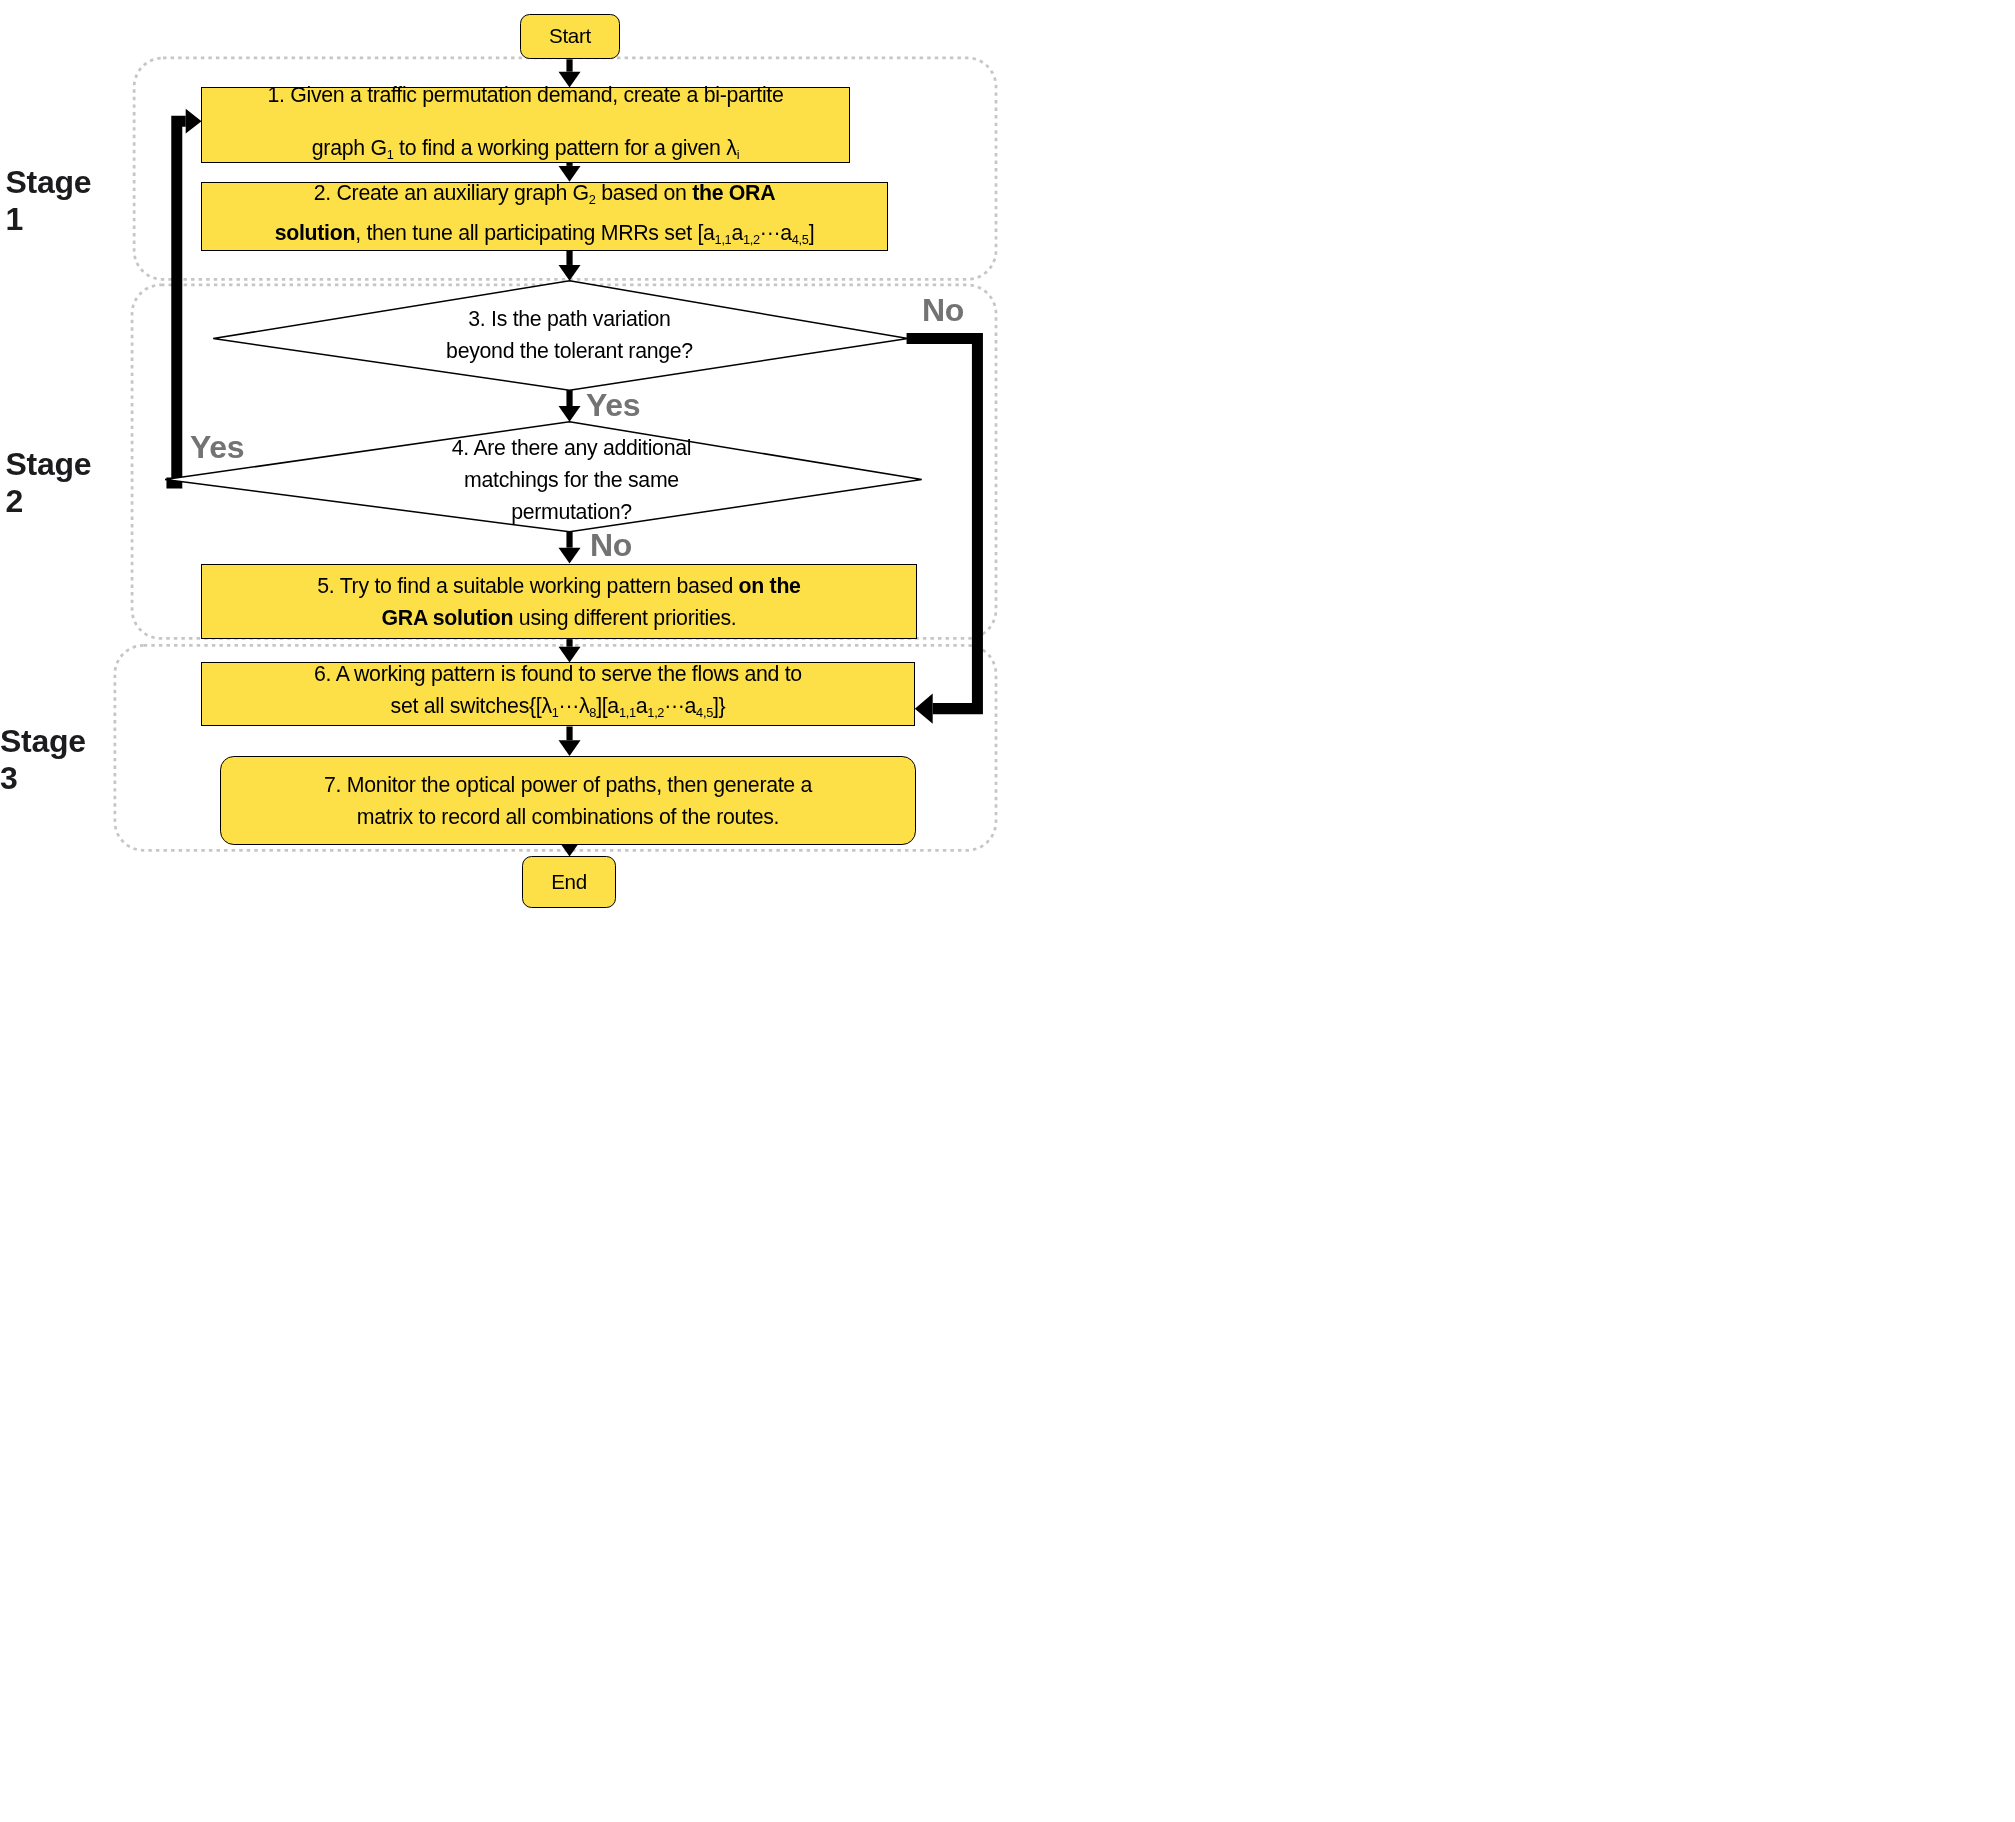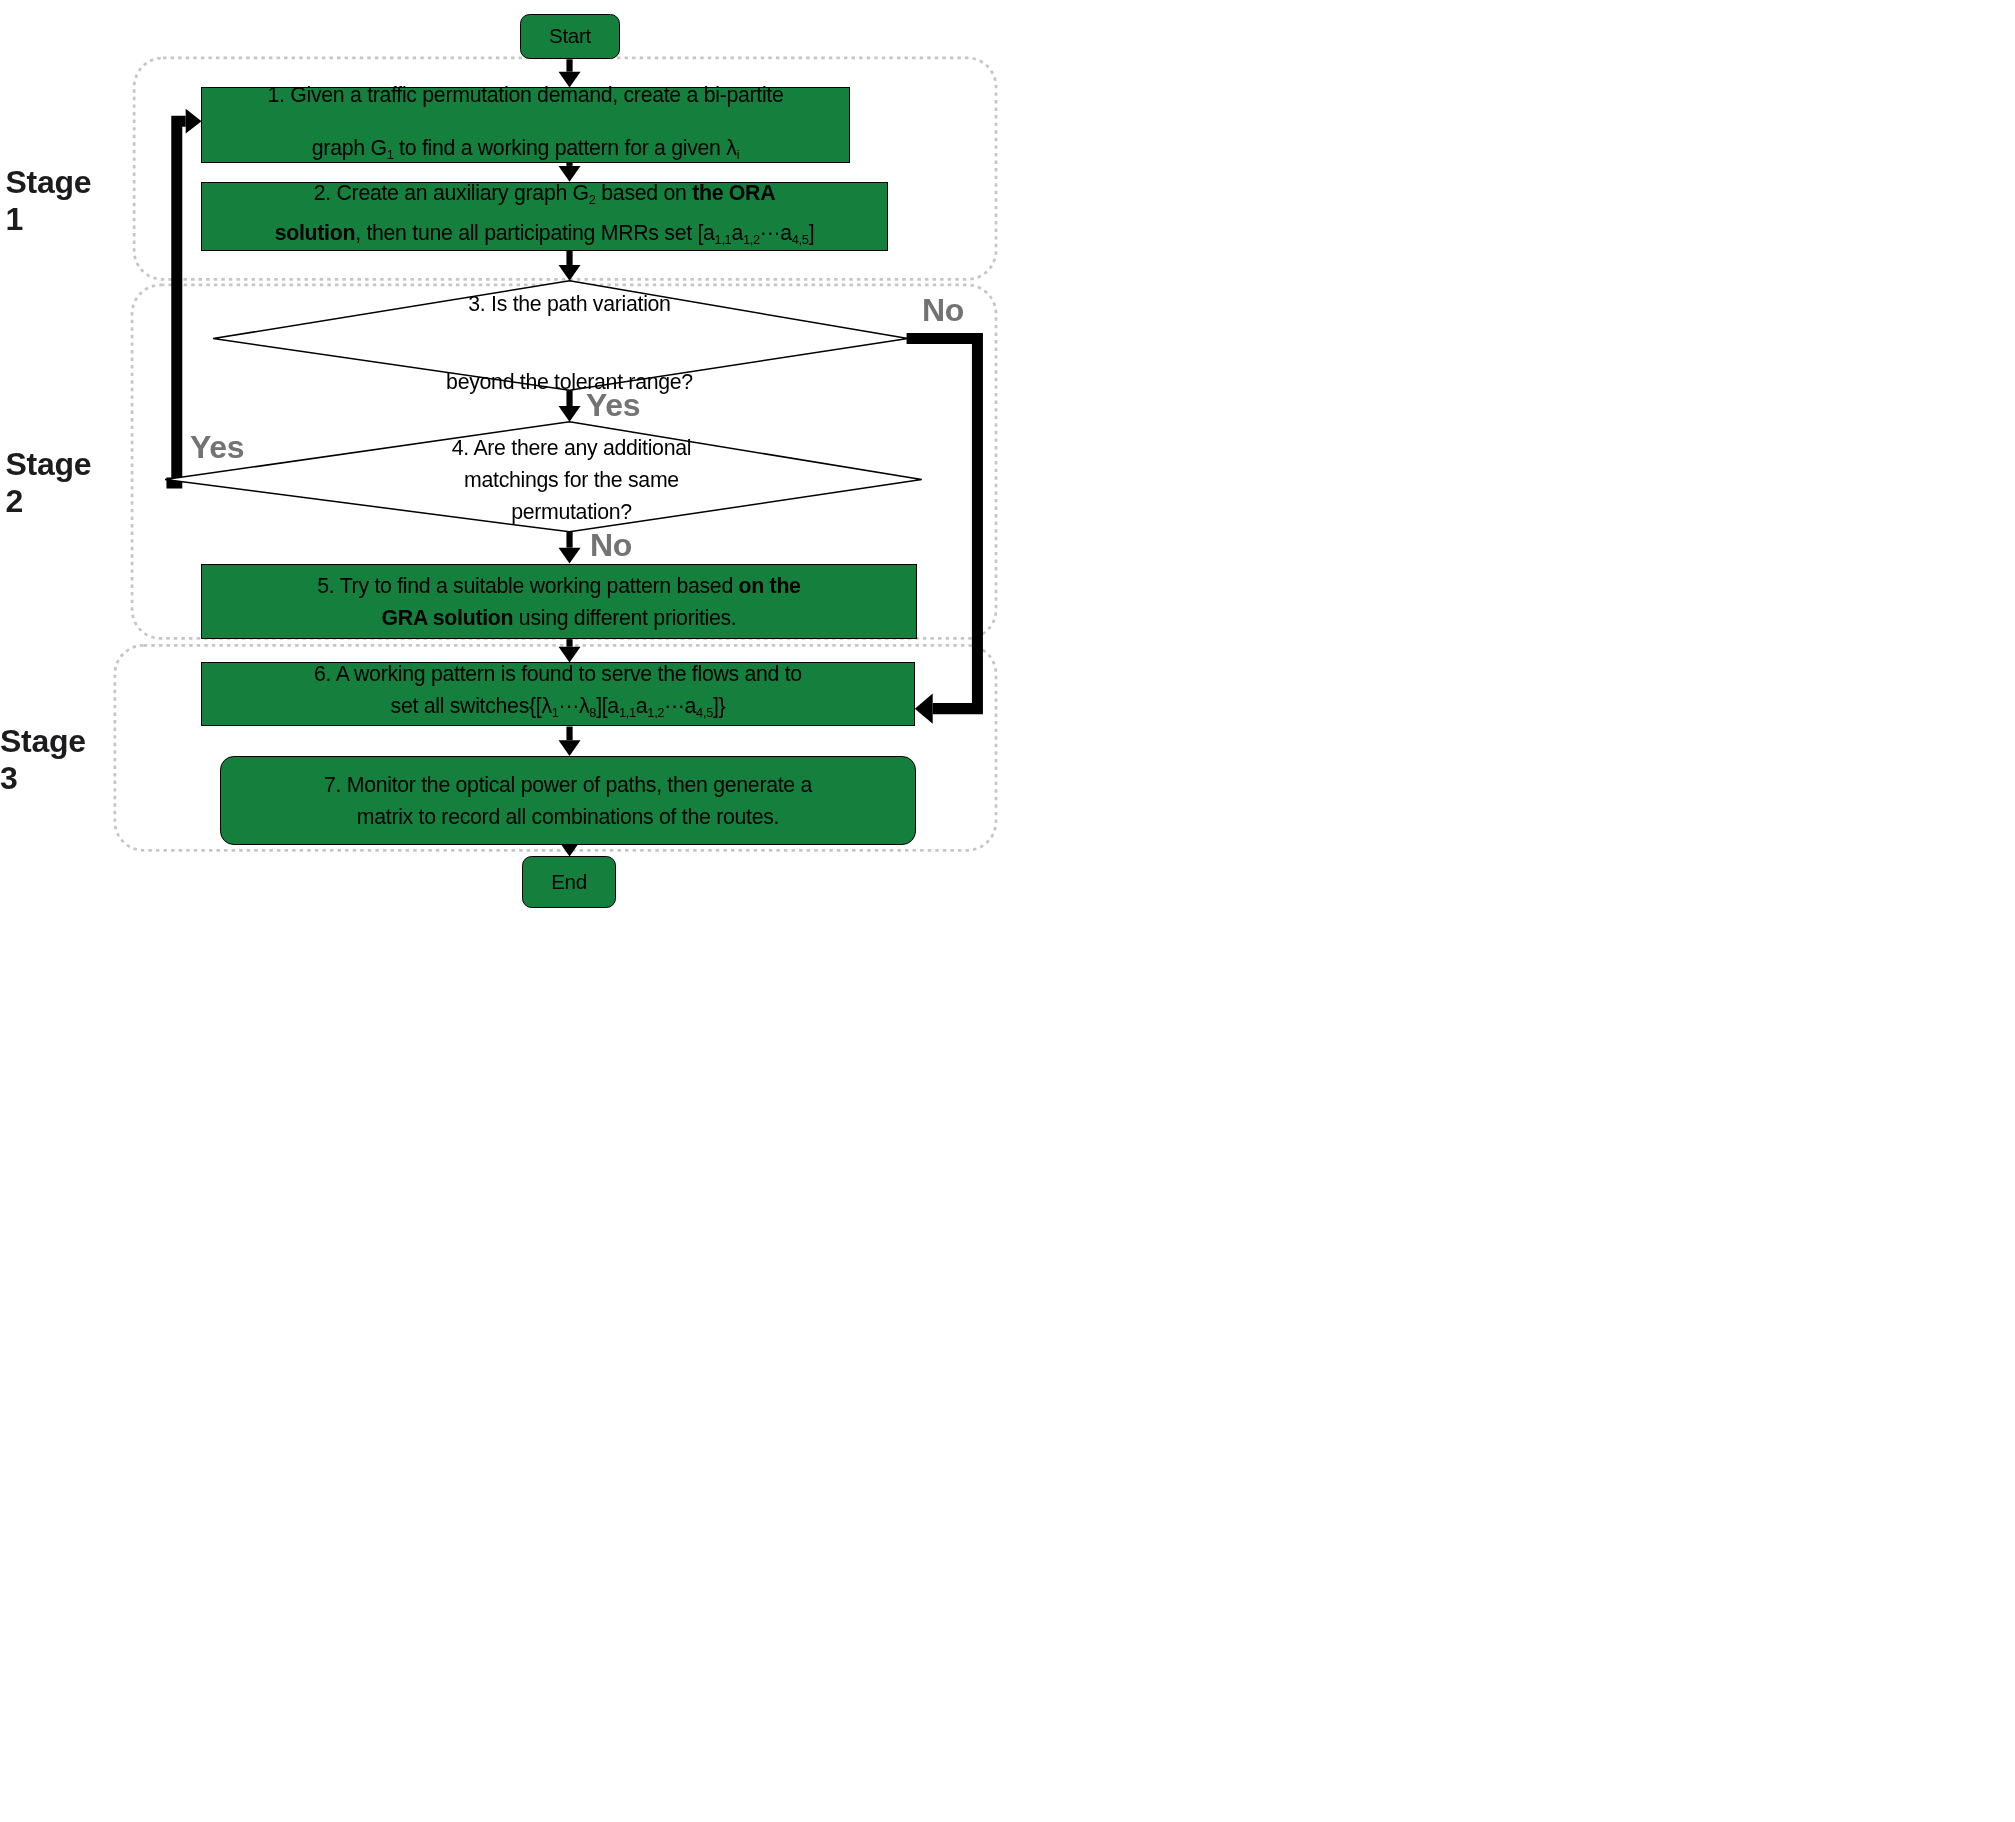--- a/index.html
+++ b/index.html
@@ -8,21 +8,21 @@
     font-family:"Liberation Sans",sans-serif;color:#000;overflow:hidden;
   }
   .layer{position:absolute;left:0;top:0;width:1007px;height:911px;}
   .stage{fill:none;stroke:#c6c6c6;stroke-width:4;stroke-dasharray:5 6;}
   .diamond{fill:#ffffff;stroke:#000;stroke-width:2.2;}
   .stem{stroke:#000;stroke-width:9;fill:none;}
   .thick{stroke:#000;stroke-width:16;fill:none;}
   .head{fill:#000;stroke:none;}
   .node{
     position:absolute;display:flex;flex-direction:column;justify-content:center;align-items:center;
-    background:#15803d;border:1.4px solid #000;box-sizing:border-box;text-align:center;
+    background:#fde047;border:1.4px solid #000;box-sizing:border-box;text-align:center;
   }
   .ln{white-space:nowrap;font-size:21.3px;line-height:32px;letter-spacing:-0.3px;}
   .terminal{border-radius:9.6px;}
   .terminal .ln{font-size:20.6px;}
   .rounded{border-radius:13.8px;}
   .dlabel{position:absolute;display:flex;flex-direction:column;align-items:center;}
   .dlabel .ln{line-height:32px;}
   .stage-label{position:absolute;font-weight:bold;font-size:32px;letter-spacing:-0.3px;color:#1c1c1e;}
   .edge-label{position:absolute;font-weight:bold;font-size:32px;color:#737373;letter-spacing:-0.3px;}
   .seg-b{font-weight:bold;}
@@ -87,21 +87,21 @@
   <div class="node" style="left:201px;top:87px;width:649px;height:76px;gap:21px;">
     <span class="ln">1. Given a traffic permutation demand, create a bi-partite</span>
     <span class="ln"><span>graph G</span><span class="seg-sub">1</span><span> to find a working pattern for a given λ</span><span class="seg-sub">i</span></span>
   </div>
 
   <div class="node" style="left:201px;top:182px;width:687px;height:69px;">
     <span class="ln"><span>2. Create an auxiliary graph G</span><span class="seg-sub">2</span><span> based on </span><span class="seg-b">the ORA</span></span>
     <span class="ln"><span class="seg-b">solution</span><span>, then tune all participating MRRs set [a</span><span class="seg-sub">1,1</span><span>a</span><span class="seg-sub">1,2</span><span>···a</span><span class="seg-sub">4,5</span><span>]</span></span>
   </div>
 
-  <div class="dlabel" style="left:363px;top:288px;width:413px;gap:46px;">
+  <div class="dlabel" style="left:363px;top:303px;width:413px;">
     <span class="ln">3. Is the path variation</span>
     <span class="ln">beyond the tolerant range?</span>
   </div>
 
   <div class="dlabel" style="left:365px;top:432px;width:413px;">
     <span class="ln">4. Are there any additional</span>
     <span class="ln">matchings for the same</span>
     <span class="ln">permutation?</span>
   </div>
 

